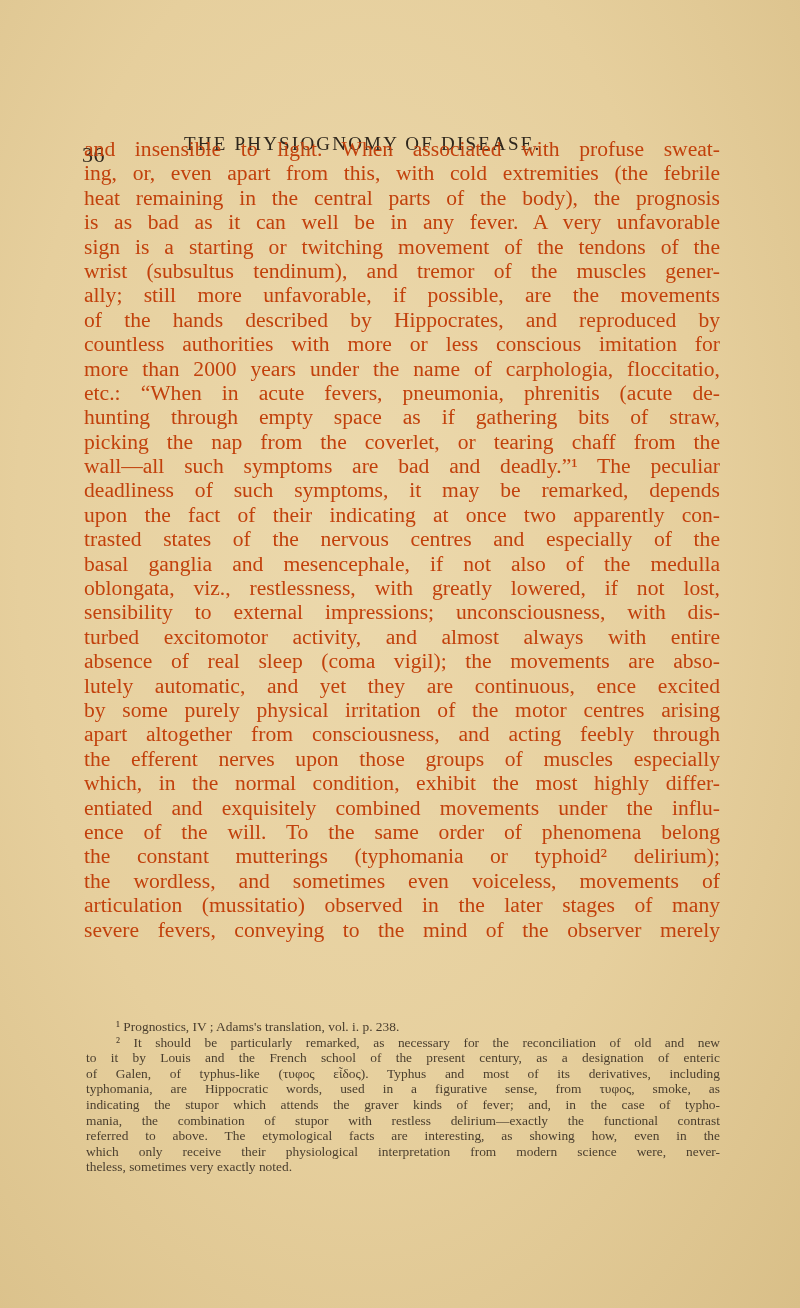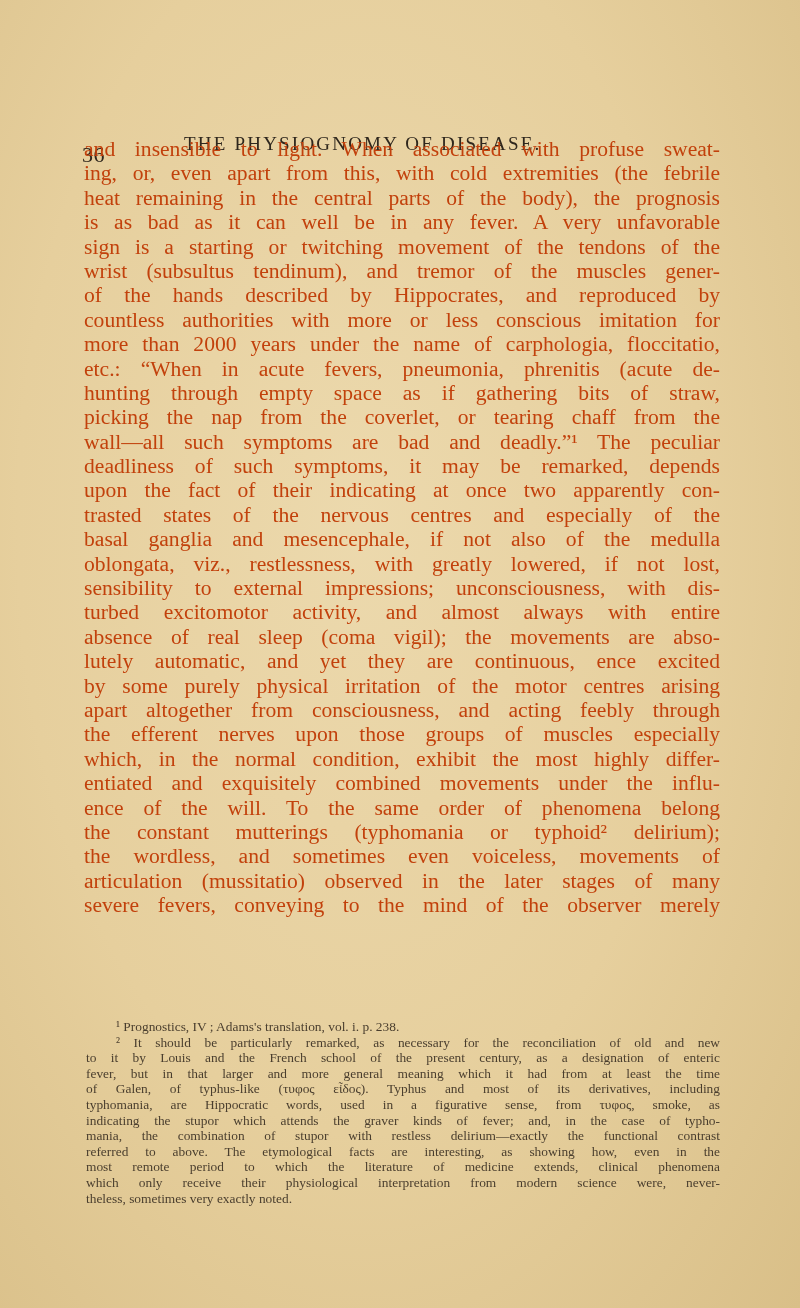--- a/index.html
+++ b/index.html
@@ -41,20 +41,21 @@
     <span class="running">THE PHYSIOGNOMY OF DISEASE.</span>
   </div>
 
   <div class="body-text" style="top:137px;">
     <span class="line">and insensible to light.   When associated with profuse sweat-</span>
     <span class="line">ing, or, even apart from this, with cold extremities (the febrile</span>
     <span class="line">heat remaining in the central parts of the body), the prognosis</span>
     <span class="line">is as bad as it can well  be in any fever.   A very unfavorable</span>
     <span class="line">sign is a starting or twitching movement of the tendons of the</span>
     <span class="line">wrist (subsultus tendinum), and tremor of the muscles gener-</span>
+    <span class="line">ally; still more unfavorable, if possible, are the movements</span>
     <span class="line">of the hands described by Hippocrates, and reproduced by</span>
     <span class="line">countless authorities with more or less conscious imitation for</span>
     <span class="line">more than 2000 years under the name of carphologia, floccitatio,</span>
     <span class="line">etc.: “When in acute fevers, pneumonia, phrenitis (acute de-</span>
     <span class="line">hunting through empty space as if gathering bits of straw,</span>
     <span class="line">picking the nap from the coverlet, or tearing chaff from the</span>
     <span class="line">wall—all such symptoms are bad and deadly.”¹  The peculiar</span>
     <span class="line">deadliness of such symptoms, it may be remarked, depends</span>
     <span class="line">upon the fact of their indicating at once two apparently con-</span>
     <span class="line">trasted states of the nervous centres and especially of the</span>
@@ -73,24 +74,22 @@
     <span class="line">the constant mutterings (typhomania or typhoid² delirium);</span>
     <span class="line">the wordless, and sometimes even voiceless, movements of</span>
     <span class="line">articulation (mussitatio) observed in the later stages of many</span>
     <span class="line">severe fevers, conveying to the mind of the observer merely</span>
   </div>
 
   <div class="fn" style="top:979px;margin-top:40px;">
     <span class="line end indent">¹ Prognostics, IV ; Adams's translation, vol. i. p. 238.</span>
     <span class="line indent">² It should be particularly remarked, as necessary for the reconciliation of old and new</span>
     <span class="line">to it by Louis and the French school of the present century, as a designation of enteric</span>
-    <span class="line">fever, but in that larger and more general meaning which it had from at least the time</span>
     <span class="line">of Galen, of typhus-like (τυφος εἶδος).   Typhus and most of its derivatives, including</span>
     <span class="line">typhomania, are Hippocratic words, used in a figurative sense, from τυφος, smoke, as</span>
     <span class="line">indicating the stupor which attends the graver kinds of fever; and, in the case of typho-</span>
     <span class="line">mania, the combination of stupor with restless delirium—exactly the functional contrast</span>
     <span class="line">referred to above.  The etymological facts are interesting, as showing how, even in the</span>
-    <span class="line">most remote period to which the literature of medicine extends, clinical phenomena</span>
     <span class="line">which only receive their physiological interpretation from modern science were, never-</span>
     <span class="line end">theless, sometimes very exactly noted.</span>
   </div>
 
 </div>
 
 </body></html>

